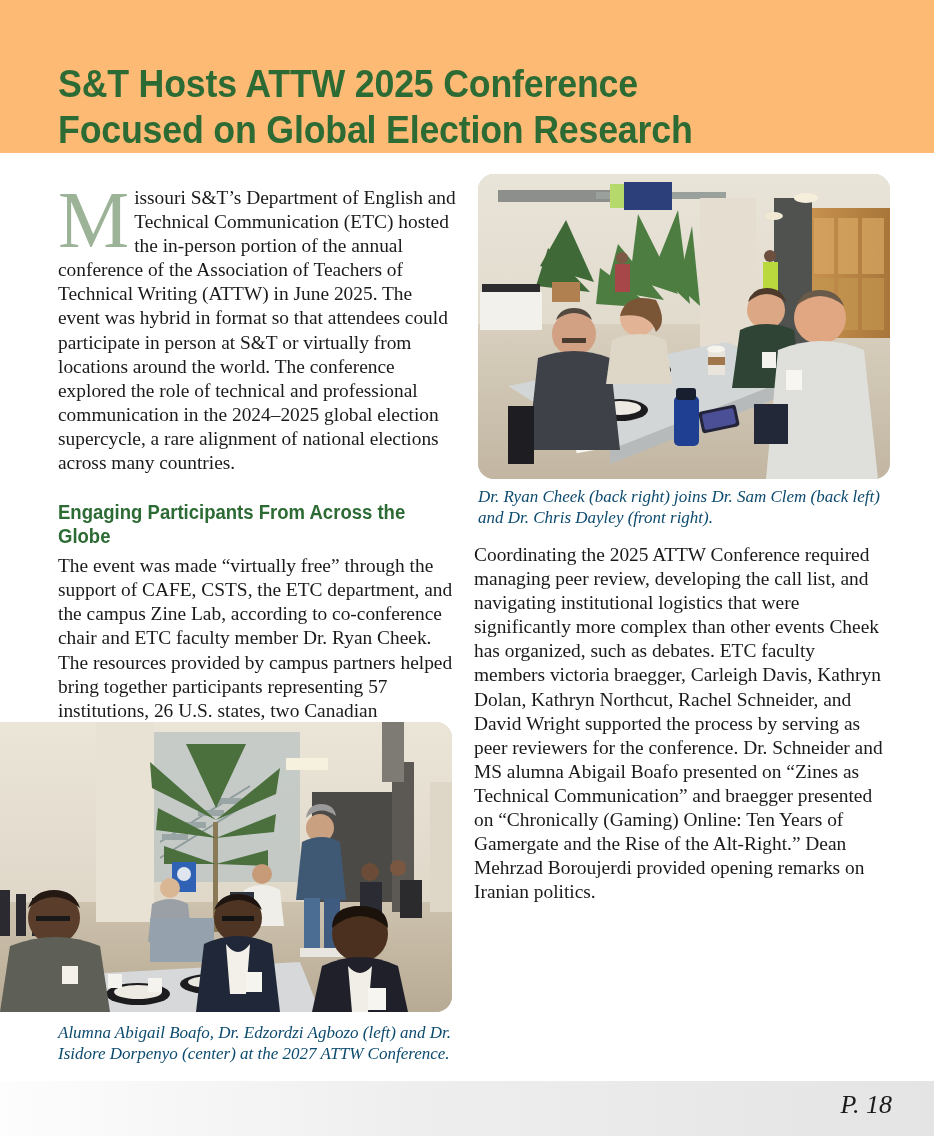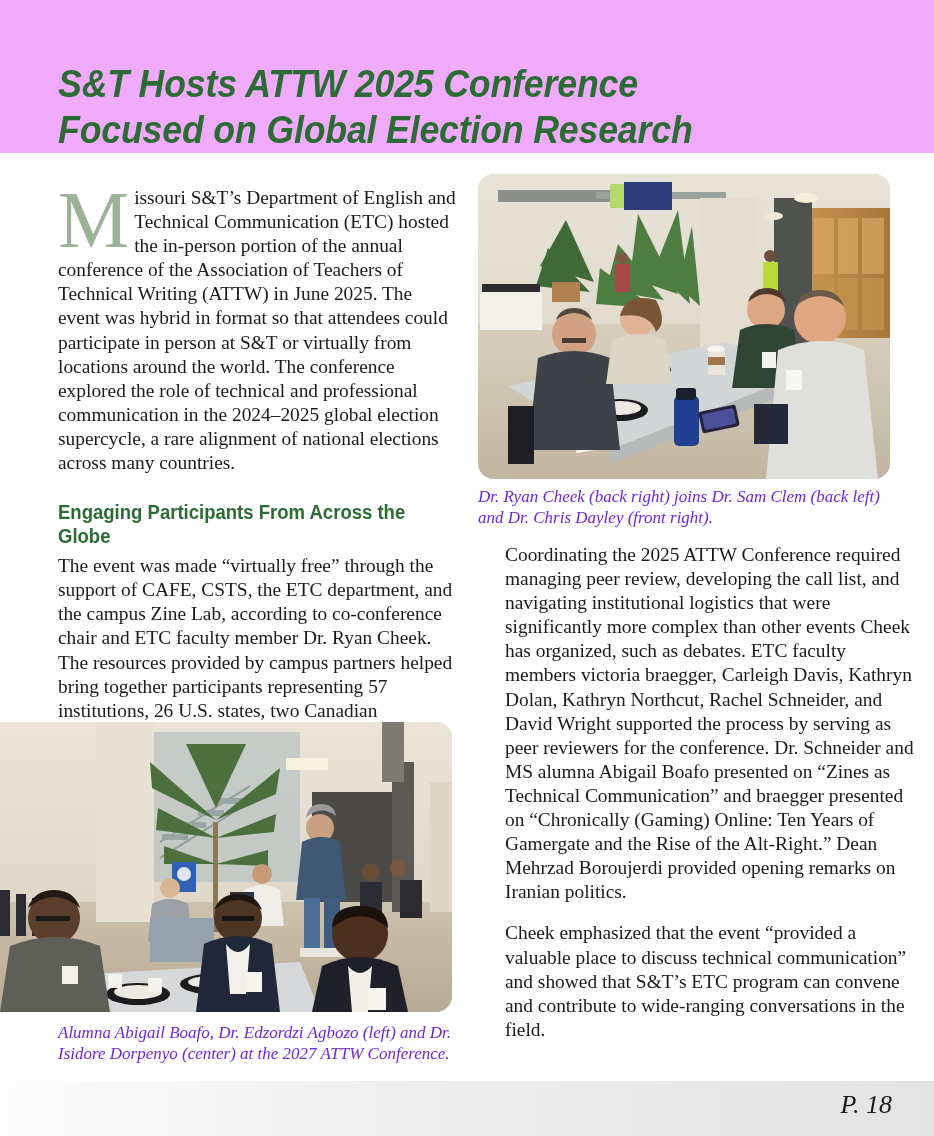--- a/index.html
+++ b/index.html
@@ -15,22 +15,21 @@
     overflow: hidden;
   }
 
   
   #header-banner {
     position: absolute;
     left: 0;
     top: 0;
     width: 934px;
     height: 153px;
-    background: #f0abfc;
-    font-style: italic;
+    background: #fdba74;
   }
   #page-title {
     position: absolute;
     left: 58px;
     top: 36px;
     width: 820px;
     color: #2d6b34;
     font-family: "Liberation Sans", sans-serif;
     font-weight: bold;
     font-size: 38px;
@@ -93,21 +92,21 @@
     transform: scaleX(0.95);
     transform-origin: left center;
   }
 
   
   .caption {
     font-family: "Liberation Serif", serif;
     font-style: italic;
     font-size: 17px;
     line-height: 20.5px;
-    color: #6d28d9;
+    color: #0c4a6e;
     margin: 0;
   }
 
   
   .photo {
     position: relative;
     overflow: hidden;
     background: #cfc9bd;
   }
   #photo-conference-table {
@@ -130,21 +129,21 @@
     width: 408px;
   }
   #caption-lobby-group {
     position: absolute;
     left: 58px;
     top: 1023px;
     width: 400px;
   }
   #right-body {
     position: absolute;
-    left: 505px;
+    left: 474px;
     top: 543px;
     width: 412px;
   }
 
   
   #footer-band {
     position: absolute;
     left: 0;
     top: 1081px;
     width: 934px;
@@ -285,21 +284,20 @@
       <rect x="30" y="232" width="26" height="58" fill="#1d1d22"></rect>
       <rect x="276" y="230" width="34" height="40" fill="#232838"></rect>
     </svg>
   </div>
 </div>
 
 <p id="caption-conference-table" class="caption">Dr. Ryan Cheek (back right) joins Dr. Sam Clem (back left) and Dr. Chris Dayley (front right).</p>
 
 <div id="right-body">
   <p class="body-text"> Coordinating the 2025 ATTW Conference required managing peer review, developing the call list, and navigating institutional logistics that were significantly more complex than other events Cheek has organized, such as debates. ETC faculty members victoria braegger, Carleigh Davis, Kathryn Dolan, Kathryn Northcut, Rachel Schneider, and David Wright supported the process by serving as peer reviewers for the conference. Dr. Schneider and MS alumna Abigail Boafo presented on “Zines as Technical Communication” and braegger presented on “Chronically (Gaming) Online: Ten Years of Gamergate and the Rise of the Alt-Right.” Dean Mehrzad Boroujerdi provided opening remarks on Iranian politics.</p>
-  <p class="body-text">Cheek emphasized that the event “provided a valuable place to discuss technical communication” and showed that S&amp;T’s ETC program can convene and contribute to wide-ranging conversations in the field.</p>
 </div>
 
 <div id="photo-lobby-group" class="photo">
   <svg class="scene" viewBox="0 0 452 290" preserveAspectRatio="none">
     <defs>
       <linearGradient id="lgWall" x1="0" y1="0" x2="0" y2="1">
         <stop offset="0%" stop-color="#ebe5d8"></stop>
           <stop offset="100%" stop-color="#d8d0c0"></stop>
       </linearGradient>
       <linearGradient id="lgFloor" x1="0" y1="0" x2="0" y2="1">

